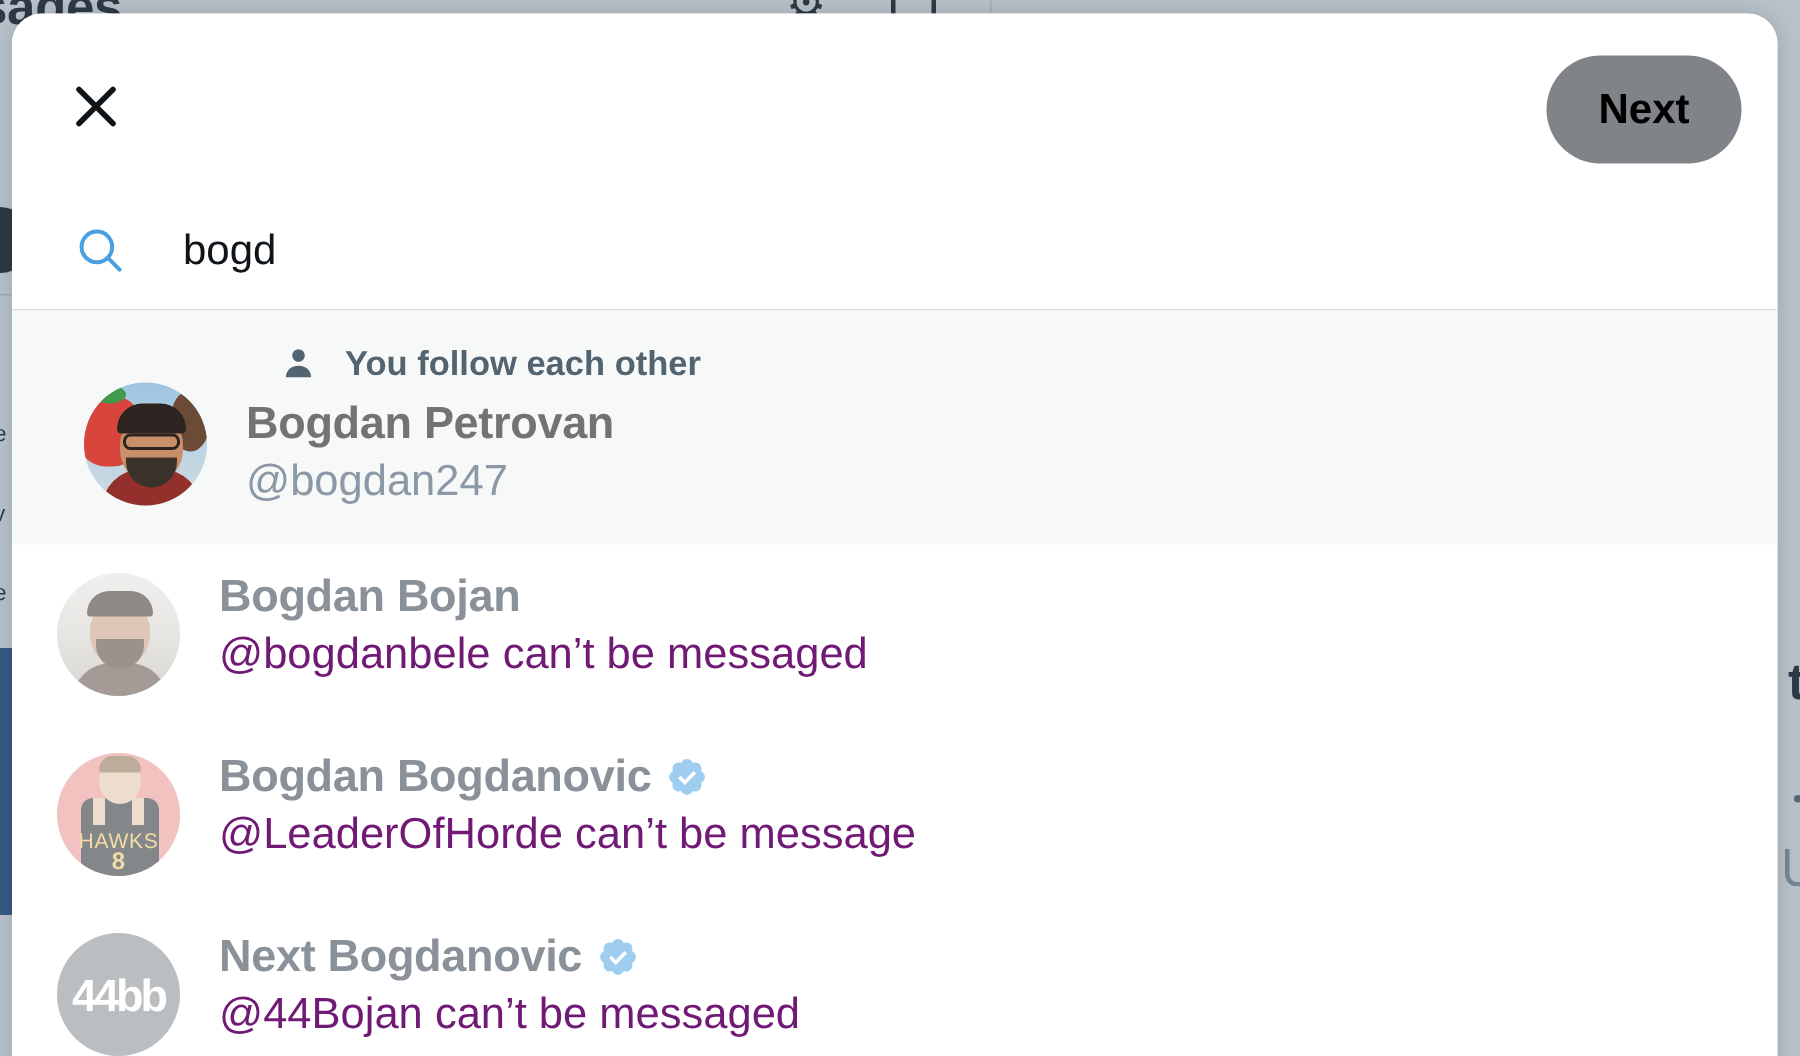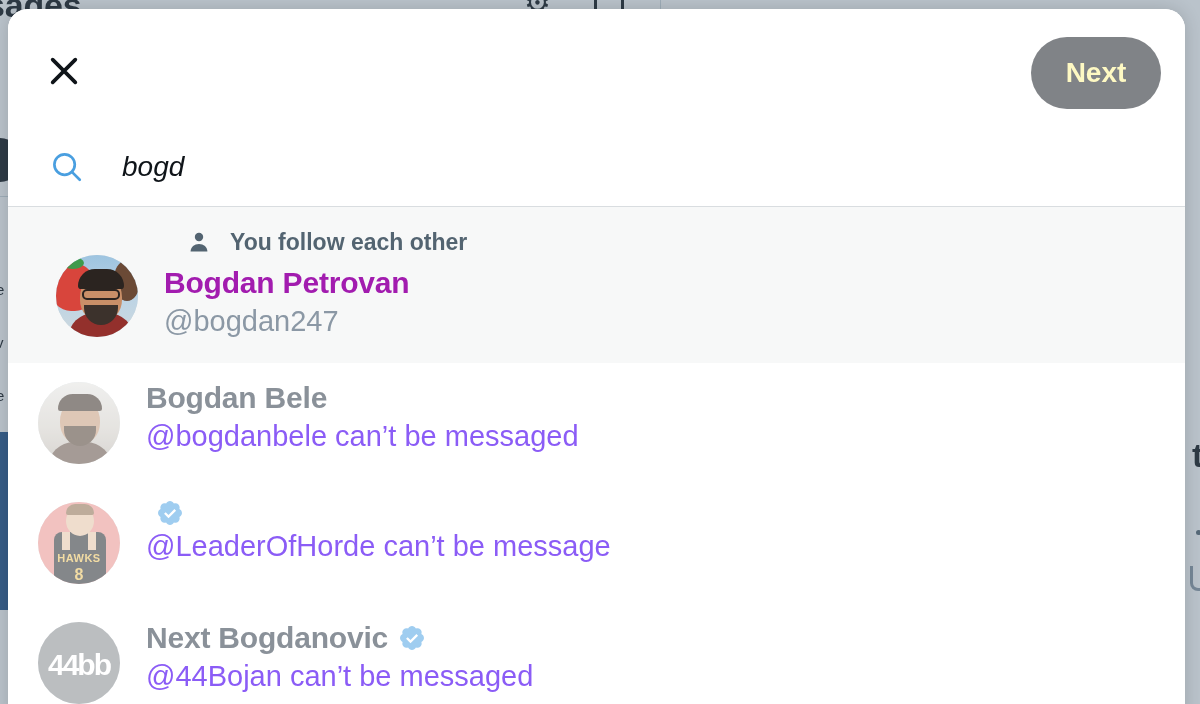--- a/index.html
+++ b/index.html
@@ -167,21 +167,21 @@
   .next-btn {
     position: absolute;
     right: 24px;
     top: 28px;
     min-width: 130px;
     height: 72px;
     padding: 0 28px;
     border: none;
     border-radius: 36px;
     background: #808387;
-    color: #fef9c3;
+    color: #000000;
     font-size: 28px;
     font-weight: bold;
     font-family: "Liberation Sans", sans-serif;
     cursor: default;
     display: flex;
     align-items: center;
     justify-content: center;
   }
 
   
@@ -205,21 +205,20 @@
   .search-input {
     margin-left: 36px;
     border: none;
     outline: none;
     font-size: 28px;
     color: #0f1419;
     font-family: "Liberation Sans", sans-serif;
     background: transparent;
     width: 700px;
     padding: 0;
-    font-style: italic;
   }
   .search-input::placeholder { color: #8b98a5; }
 
   
   .results {
     background: #ffffff;
   }
   .result-row {
     position: relative;
     display: flex;
@@ -271,39 +270,39 @@
   .follow-text {
     font-size: 23px;
     font-weight: bold;
     color: #536471;
   }
   .name-line {
     display: flex;
     align-items: center;
     font-size: 30px;
     font-weight: bold;
-    color: #a21caf;
+    color: #737373;
     letter-spacing: -0.2px;
     line-height: 1.28;
   }
   .result-row.disabled .name-line { color: #8a9199; }
   .verified-badge {
     width: 28px;
     height: 28px;
     margin-left: 10px;
     flex: none;
     display: inline-flex;
   }
   .handle-line {
     font-size: 29px;
     color: #9aa3ab;
     line-height: 1.35;
   }
   .result-row.highlighted .handle-line { color: #8b98a5; }
-  .result-row.disabled .handle-line { color: #8b5cf6; }
+  .result-row.disabled .handle-line { color: #701a75; }
 
   
   .av-sky    { position:absolute; inset:0; background: linear-gradient(#9dc4e0 0%, #b9d3e6 45%, #cfd9de 100%); }
   .av-straw  { position:absolute; left:-6px; top:8px; width:46px; height:48px; border-radius:50% 50% 46% 46%; background:#d8453c; }
   .av-strawtop { position:absolute; left:6px; top:2px; width:22px; height:12px; border-radius:50%; background:#3e9a4c; }
   .av-cone   { position:absolute; right:-2px; top:6px; width:26px; height:40px; border-radius:44% 44% 50% 50%; background:#6b4a36; }
   .av-face   { position:absolute; left:24px; top:18px; width:42px; height:48px; border-radius:50% 50% 44% 44%; background:#c98f68; }
   .av-hair   { position:absolute; left:22px; top:14px; width:46px; height:20px; border-radius:22px 22px 4px 4px; background:#2b2420; }
   .av-glasses{ position:absolute; left:26px; top:34px; width:38px; height:11px; border:2.5px solid #2b2420; border-radius:5px; box-sizing:border-box; }
   .av-beard  { position:absolute; left:28px; top:50px; width:34px; height:20px; border-radius:0 0 18px 18px; background:#3c322c; }
@@ -314,21 +313,21 @@
   .av2-hair  { position:absolute; left:20px; top:12px; width:44px; height:17px; border-radius:20px 20px 3px 3px; background:#352a22; }
   .av2-beard { position:absolute; left:26px; top:44px; width:32px; height:20px; border-radius:0 0 16px 16px; background:#4a3a2e; }
   .av2-shirt { position:absolute; left:10px; bottom:-8px; width:64px; height:30px; border-radius:26px 26px 0 0; background:#5d4b41; }
 
   .av3-bg    { position:absolute; inset:0; background:#e8918d; }
   .av3-head  { position:absolute; left:28px; top:4px; width:28px; height:30px; border-radius:50%; background:#e3c2a6; }
   .av3-hair  { position:absolute; left:28px; top:2px; width:28px; height:11px; border-radius:14px 14px 3px 3px; background:#8a6a4a; }
   .av3-jersey{ position:absolute; left:16px; top:30px; width:52px; height:54px; background:#21262c; border-radius:8px 8px 0 0; }
   .av3-strapL{ position:absolute; left:24px; top:30px; width:8px; height:18px; background:#e3c2a6; }
   .av3-strapR{ position:absolute; right:24px; top:30px; width:8px; height:18px; background:#e3c2a6; }
-  .av3-word  { position:absolute; left:0; right:0; top:50px; text-align:center; color:#e8c05a; font-size:11px; font-weight:bold; letter-spacing:0.5px; }
+  .av3-word  { position:absolute; left:0; right:0; top:50px; text-align:center; color:#e8c05a; font-size:14px; font-weight:normal; letter-spacing:0.5px; }
   .av3-num   { position:absolute; left:0; right:0; top:64px; text-align:center; color:#e8c05a; font-size:16px; font-weight:bold; }
 
   .av4-bg    { position:absolute; inset:0; background:#858a8e; }
   .av4-logo  { position:absolute; left:0; right:0; top:26px; text-align:center; color:#ffffff; font-size:30px; font-weight:bold; letter-spacing:-2px; font-family:"Liberation Sans", sans-serif; }
 </style>
 </head>
 <body>
 
 <div id="backdrop">
   <div class="bg-title">sages</div>
@@ -404,39 +403,40 @@
     <div class="result-row row-plain disabled">
       <div class="avatar">
         <span class="av2-bg"></span>
           <span class="av2-shirt"></span>
           <span class="av2-face"></span>
         <span class="av2-hair"></span>
           <span class="av2-beard"></span>
       </div>
       <div class="row-body">
         <div class="name-line">
-          <span>Bogdan Bele</span>
+          <span>Bogdan Bojan</span>
         </div>
         <div class="handle-line">@bogdanbele can’t be messaged</div>
       </div>
     </div>
 
     <div class="result-row row-plain disabled">
       <div class="avatar">
         <span class="av3-bg"></span>
           <span class="av3-jersey"></span>
         <span class="av3-strapL"></span>
           <span class="av3-strapR"></span>
         <span class="av3-head"></span>
           <span class="av3-hair"></span>
         <span class="av3-word">HAWKS</span>
         <span class="av3-num">8</span>
       </div>
       <div class="row-body">
         <div class="name-line">
+          <span>Bogdan Bogdanovic</span>
           <span class="verified-badge">
             <svg width="28" height="28" viewBox="0 0 24 24">
               <path fill="#9fcdf0" d="M22.25 12c0-1.43-.88-2.67-2.19-3.34.46-1.39.2-2.9-.81-3.91s-2.52-1.27-3.91-.81C14.67 2.63 13.43 1.75 12 1.75s-2.67.88-3.34 2.19c-1.39-.46-2.9-.2-3.91.81s-1.27 2.52-.81 3.91C2.63 9.33 1.75 10.57 1.75 12s.88 2.67 2.19 3.34c-.46 1.39-.2 2.9.81 3.91s2.52 1.27 3.91.81c.67 1.31 1.91 2.19 3.34 2.19s2.67-.88 3.34-2.19c1.39.46 2.9.2 3.91-.81s1.27-2.52.81-3.91c1.31-.67 2.19-1.91 2.19-3.34z"></path>
               <path fill="#ffffff" d="M10.73 16.53 6.9 12.7l1.42-1.42 2.41 2.41 5.05-5.05 1.42 1.42z"></path>
             </svg>
           </span>
         </div>
         <div class="handle-line">@LeaderOfHorde can’t be message</div>
       </div>
     </div>

